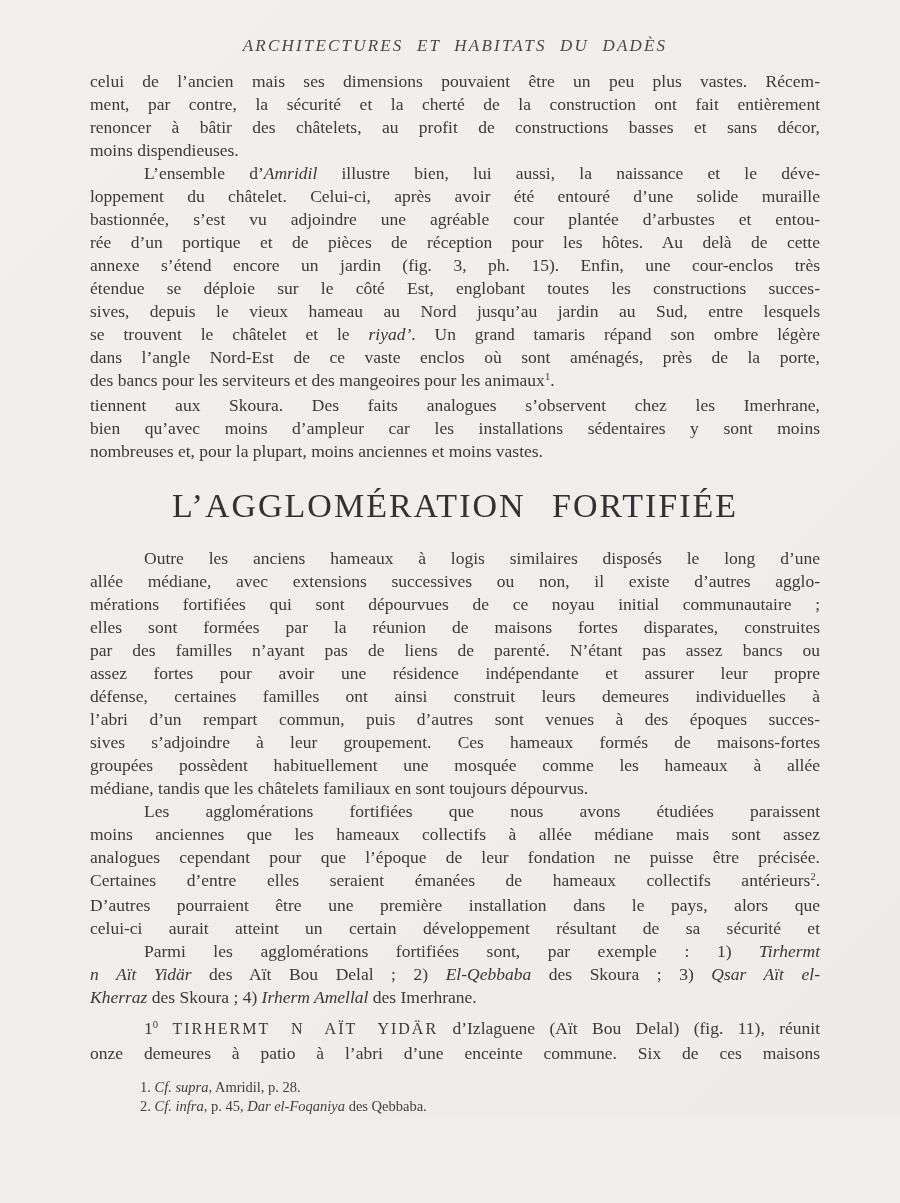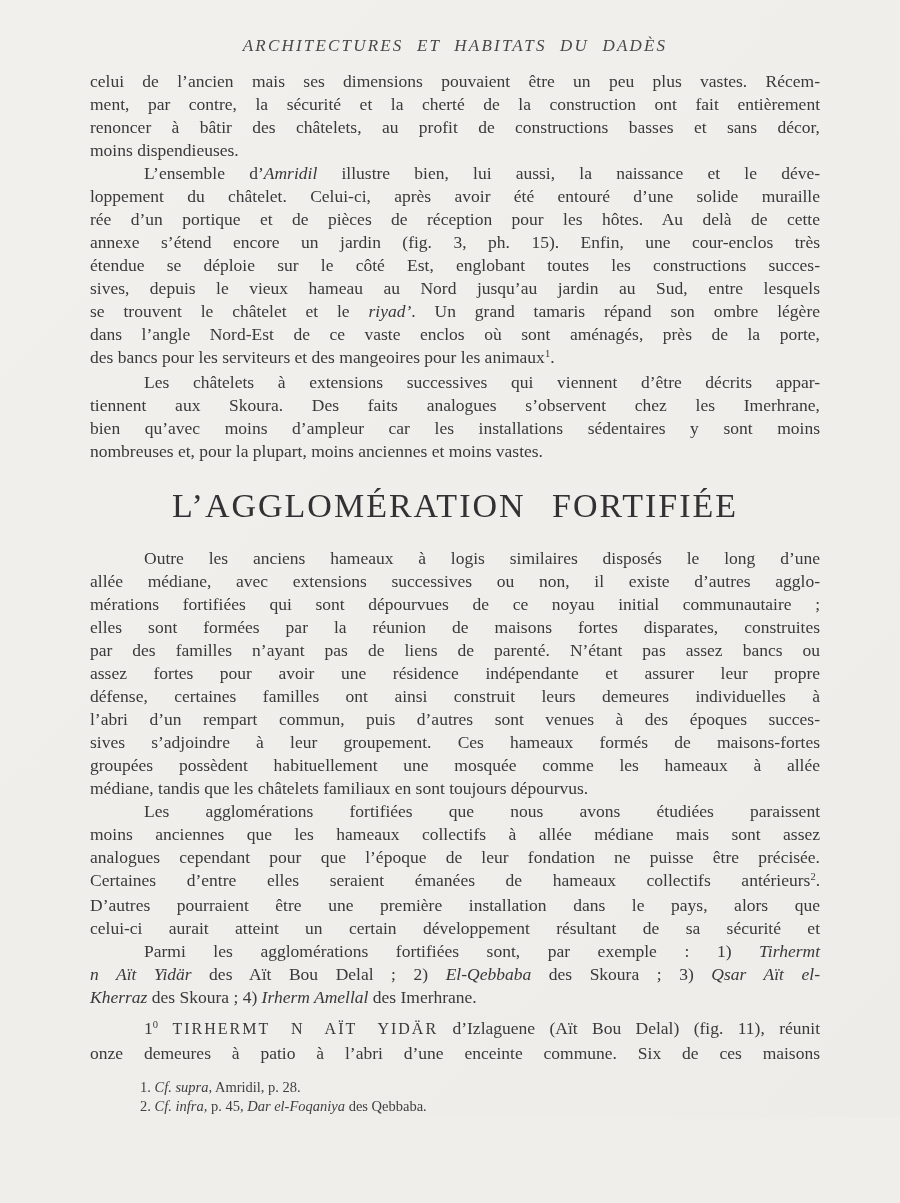--- a/index.html
+++ b/index.html
@@ -85,30 +85,30 @@
   <div id="block-before" class="body-text">
       <div class="para">
         <div class="line"><span class="seg">celui de l’ancien mais ses dimensions pouvaient être un peu plus vastes. Récem-</span></div>
         <div class="line"><span class="seg">ment, par contre, la sécurité et la cherté de la construction ont fait entièrement</span></div>
         <div class="line"><span class="seg">renoncer à bâtir des châtelets, au profit de constructions basses et sans décor,</span></div>
         <div class="line last"><span class="seg">moins dispendieuses.</span></div>
       </div>
       <div class="para">
         <div class="line indent"><span class="seg">L’ensemble d’</span><span class="seg it">Amridil</span><span class="seg"> illustre bien, lui aussi, la naissance et le déve-</span></div>
         <div class="line"><span class="seg">loppement du châtelet. Celui-ci, après avoir été entouré d’une solide muraille</span></div>
+        <div class="line"><span class="seg">bastionnée, s’est vu adjoindre une agréable cour plantée d’arbustes et entou-</span></div>
         <div class="line"><span class="seg">rée d’un portique et de pièces de réception pour les hôtes. Au delà de cette</span></div>
         <div class="line"><span class="seg">annexe s’étend encore un jardin (fig. 3, ph. 15). Enfin, une cour-enclos très</span></div>
         <div class="line"><span class="seg">étendue se déploie sur le côté Est, englobant toutes les constructions succes-</span></div>
         <div class="line"><span class="seg">sives, depuis le vieux hameau au Nord jusqu’au jardin au Sud, entre lesquels</span></div>
         <div class="line"><span class="seg">se trouvent le châtelet et le </span><span class="seg it">riyad’</span><span class="seg">. Un grand tamaris répand son ombre légère</span></div>
         <div class="line"><span class="seg">dans l’angle Nord-Est de ce vaste enclos où sont aménagés, près de la porte,</span></div>
         <div class="line last"><span class="seg">des bancs pour les serviteurs et des mangeoires pour les animaux</span><span class="seg sup">1</span><span class="seg">.</span></div>
       </div>
       <div class="para">
-        <div class="line indent"><span class="seg">Les châtelets à extensions successives qui viennent d’être décrits appar-</span></div>
         <div class="line"><span class="seg">tiennent aux Skoura. Des faits analogues s’observent chez les Imerhrane,</span></div>
         <div class="line"><span class="seg">bien qu’avec moins d’ampleur car les installations sédentaires y sont moins</span></div>
         <div class="line last"><span class="seg">nombreuses et, pour la plupart, moins anciennes et moins vastes.</span></div>
       </div>
     </div>
 
   <h1 class="section-heading">L’AGGLOMÉRATION FORTIFIÉE</h1>
 
   <div id="block-after" class="body-text">
       <div class="para">

